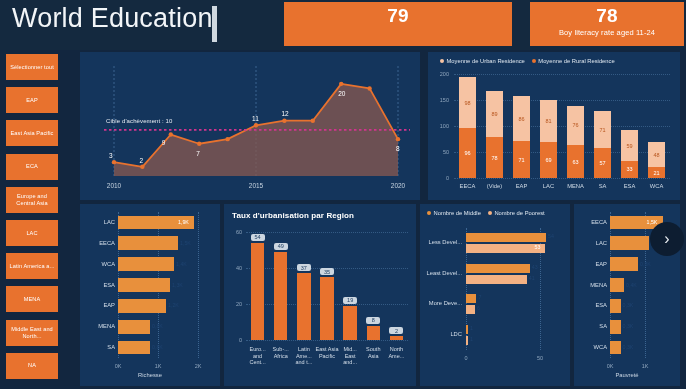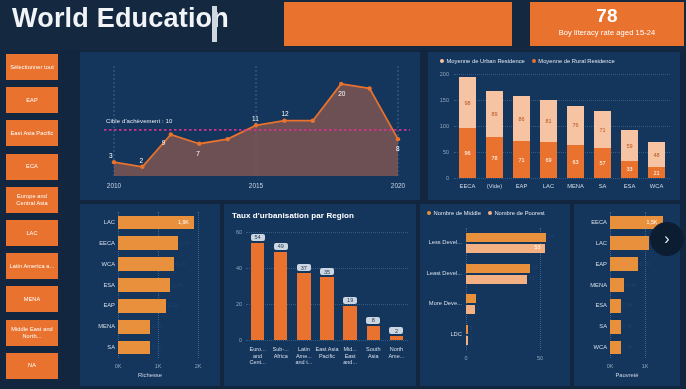--- a/index.html
+++ b/index.html
@@ -8,21 +8,21 @@
     background: #0f2a4a;
     font-family: "Liberation Sans", sans-serif;
     overflow: hidden;
   }
   .page { position: relative; width: 686px; height: 389px; background: #12263f; }
 
   
   .header { position: absolute; left: 0; top: 0; width: 686px; height: 50px; background: #14293f; }
   .title {
     position: absolute; left: 12px; top: 3px;
-    font-size: 27px; color: #f2f5f8; letter-spacing: .2px; font-weight: 700;
+    font-size: 27px; color: #f2f5f8; letter-spacing: .2px; font-weight: 400;
   }
   .title-bar { position: absolute; left: 212px; top: 6px; width: 5px; height: 36px; background: #cfd8e0; }
 
   .kpi { position: absolute; top: 2px; height: 44px; background: #e8722e; color: #fff; text-align: center; }
   .kpi-1 { left: 284px; width: 228px; }
   .kpi-2 { left: 530px; width: 154px; }
   .kpi-val { font-size: 19px; font-weight: 600; line-height: 22px; padding-top: 3px; letter-spacing: .3px; }
   .kpi-lbl { font-size: 7.5px; line-height: 11px; letter-spacing: .1px; }
 
   
@@ -90,25 +90,26 @@
 </head>
 <body>
 
 <div class="page">
 
   <div class="header">
     <div class="title">World Education</div>
     <div class="title-bar"></div>
 
     <div class="kpi kpi-1">
+      <div class="kpi-val">79</div>
     </div>
 
     <div class="kpi kpi-2">
       <div class="kpi-val">78</div>
-      <div class="kpi-lbl">Boy literacy rate aged 15-24</div>
+      <div class="kpi-lbl">Boy literacy rate aged 11-24</div>
     </div>
   </div>
 
   <div class="body">
 
     <div class="slicer" id="slicer">
         <div class="slicer-item" style="top: 4px; height: 26px;">
           <span>Sélectionner tout</span>
         </div>
         <div class="slicer-item" style="top: 37.2px; height: 26px;">

